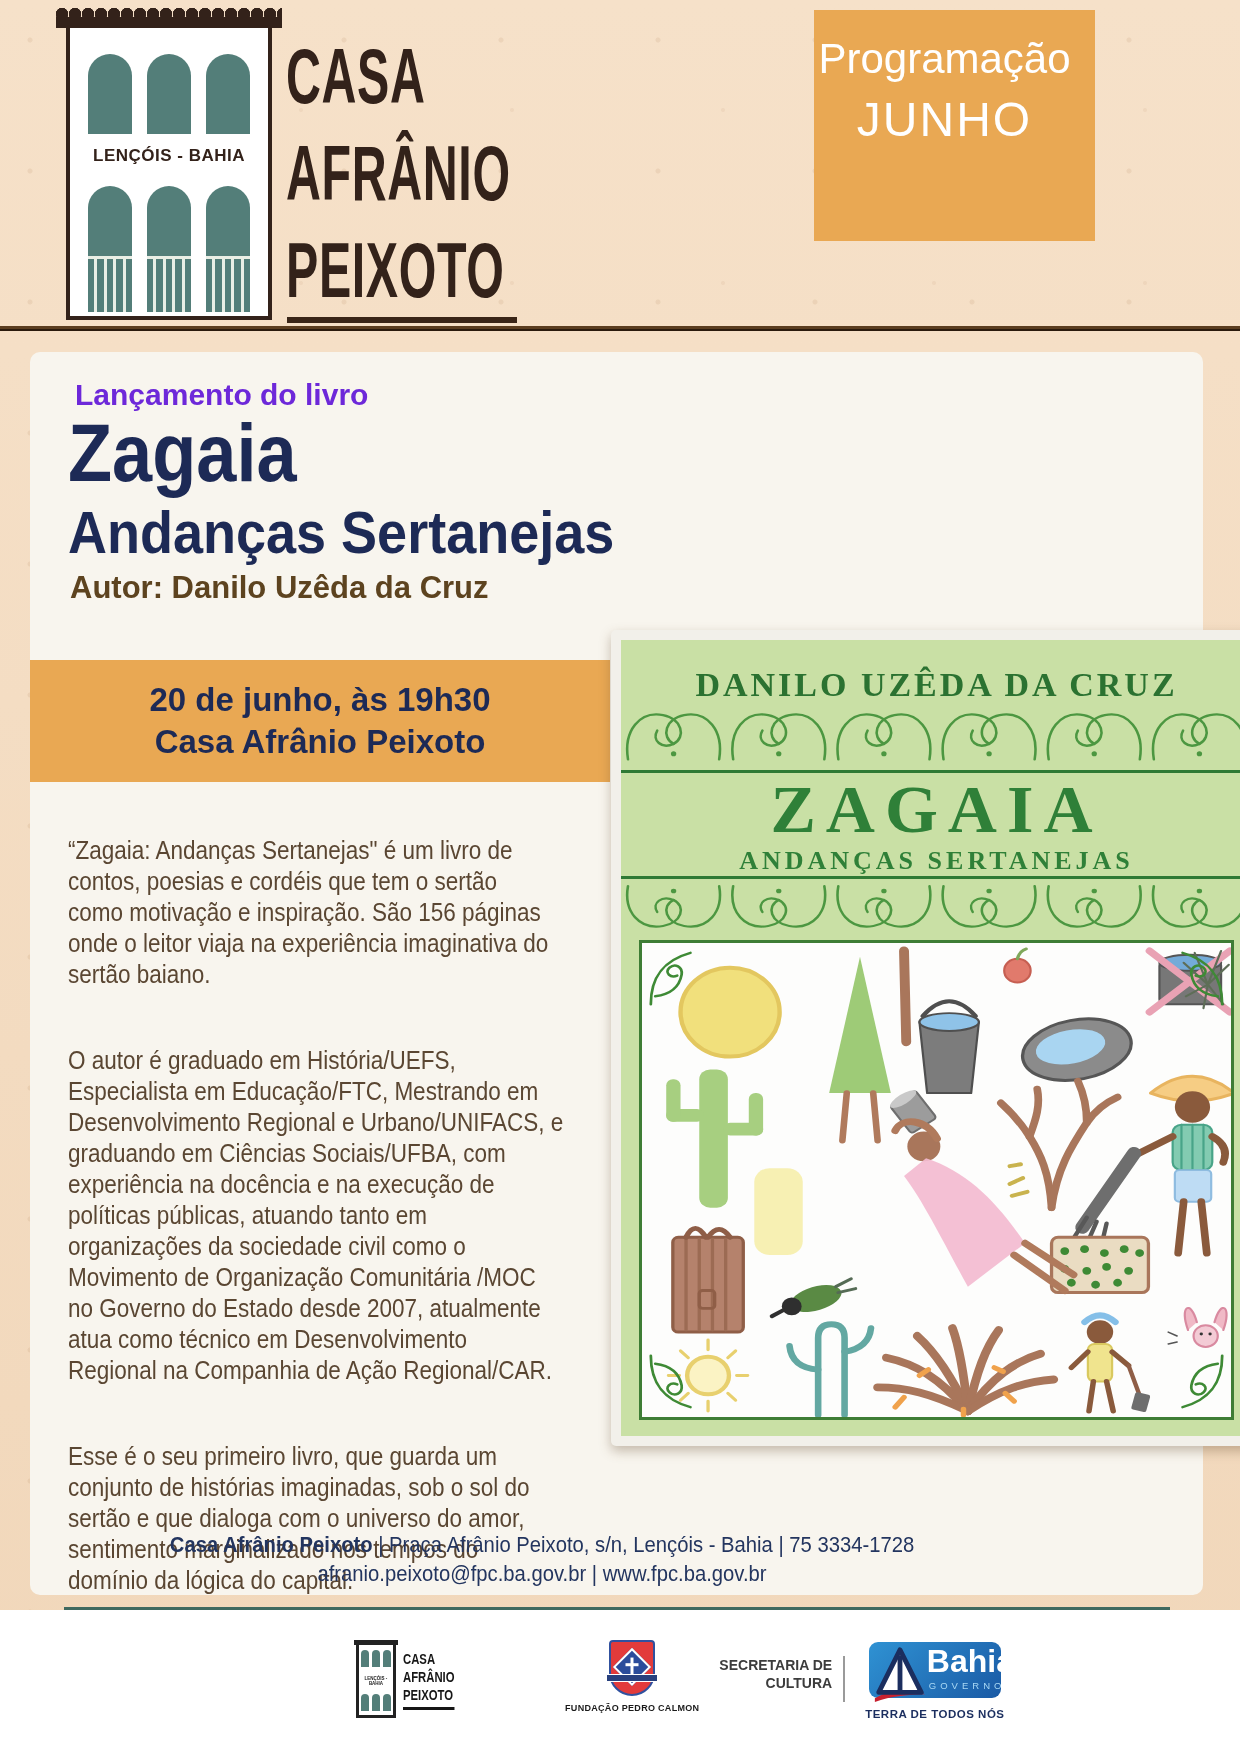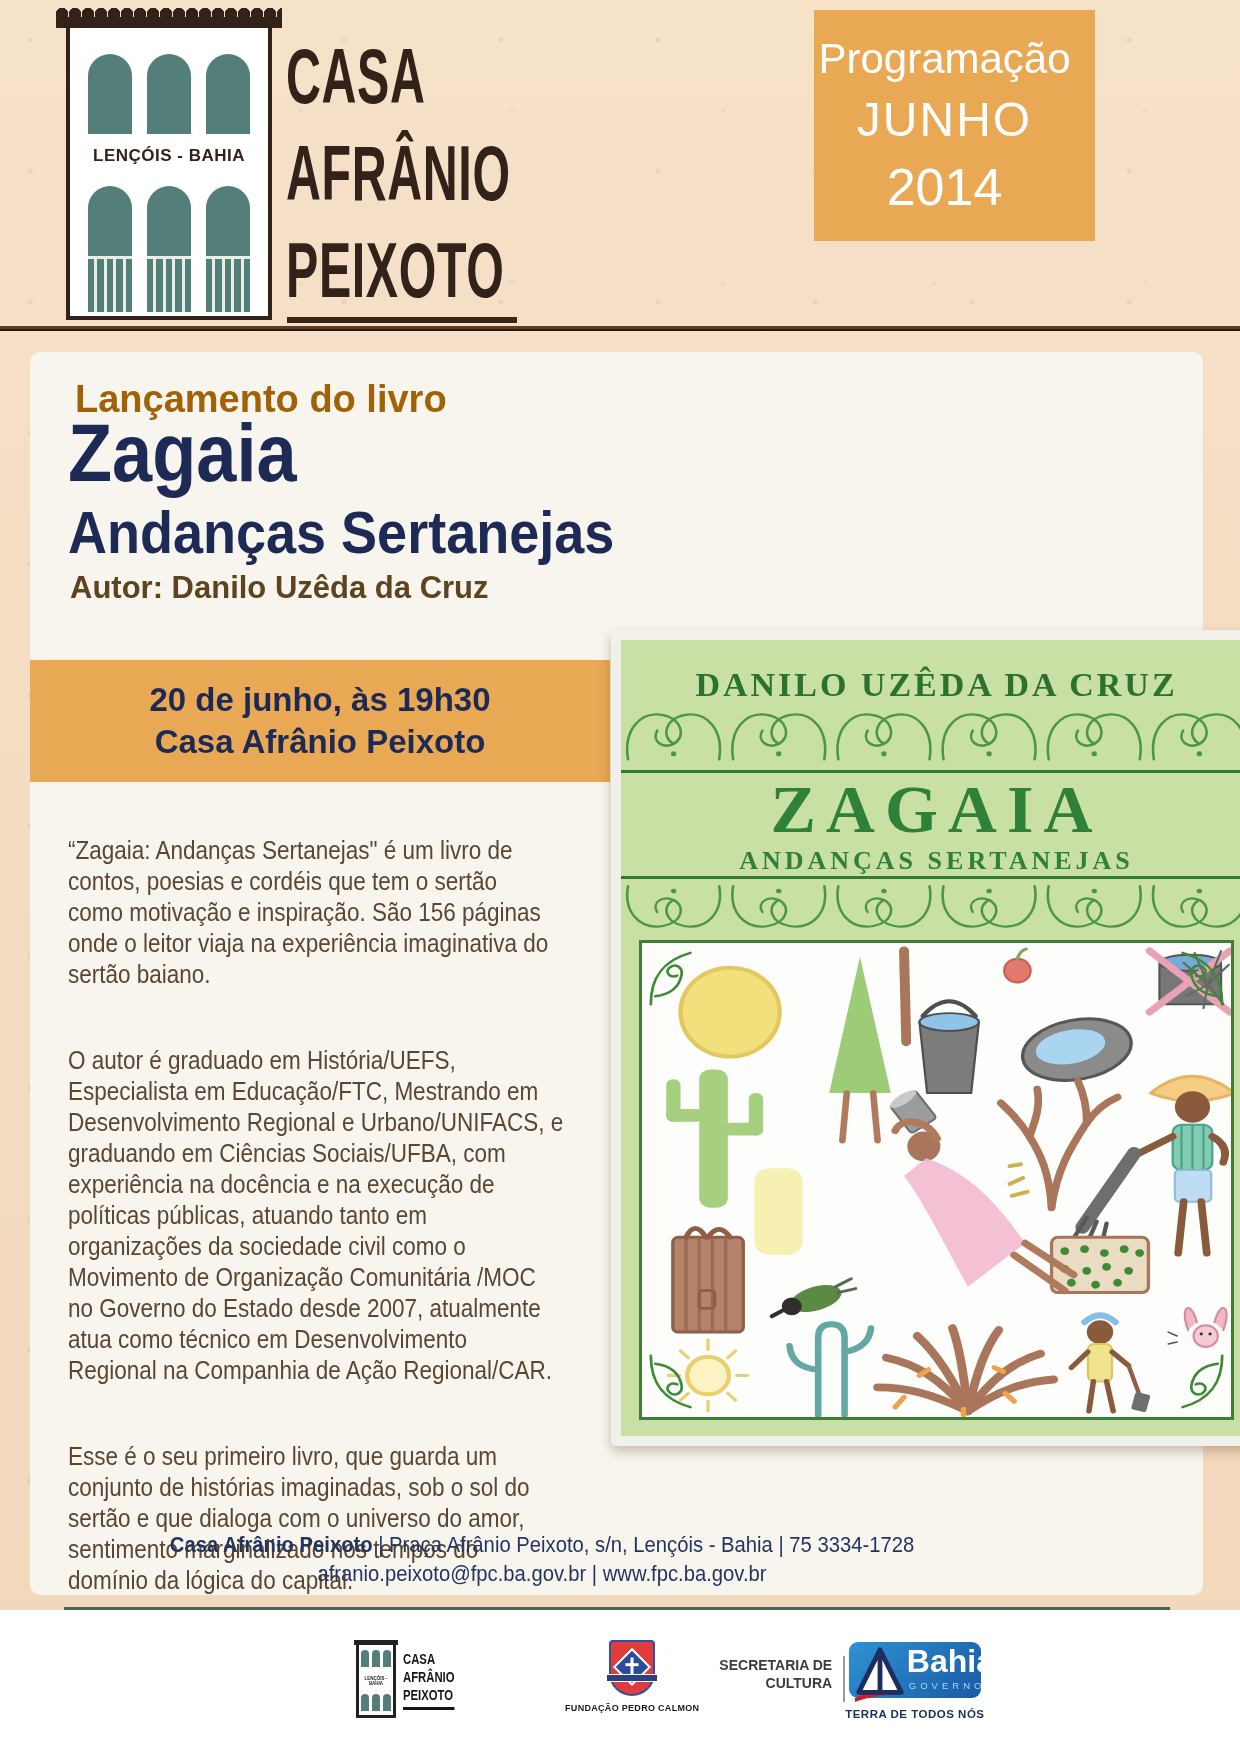--- a/index.html
+++ b/index.html
@@ -44,21 +44,21 @@
   .program-l1 { font-size:42px; line-height:50px; }
   .program-l2 { font-size:48px; line-height:72px; letter-spacing:2px; }
   .program-l3 { font-size:52px; line-height:62px; }
 
   .header-rule { left:0; top:326px; width:1240px; height:5px; background:#5B3D1F;
     border-bottom:2px solid #2A1A0C; }
 
   
   .panel { left:30px; top:352px; width:1173px; height:1243px; background:#F8F5EE; border-radius:10px; }
 
-  .kicker { left:45px; top:26px; font-size:38px; font-weight:bold; color:#a16207; }
+  .kicker { left:45px; top:26px; font-size:30px; font-weight:bold; color:#6d28d9; }
   .big-title { left:38px; top:54px; font-size:82px; font-weight:bold; color:#1D2A56;
     transform:scaleX(.88); transform-origin:left top; white-space:nowrap; }
   .big-subtitle { left:38px; top:146px; font-size:60px; font-weight:bold; color:#1D2A56;
     transform:scaleX(.9); transform-origin:left top; white-space:nowrap; }
   .author-line { left:40px; top:218px; font-size:31px; font-weight:bold; color:#5D431F; }
 
   .event-banner { left:0; top:308px; width:580px; height:122px; background:#E9A853;
     display:flex; flex-direction:column; align-items:center; justify-content:center; gap:4px; }
   .event-banner div { font-size:33px; font-weight:bold; color:#1D2A56; }
 
@@ -120,21 +120,21 @@
   .cross-h { position:absolute; left:50%; top:50%; width:13px; height:3px; background:#fff;
     transform:translate(-50%,-160%); }
   .ribbon { position:absolute; left:-5px; right:-5px; top:32px; height:8px; background:#28407E;
     border:1px solid #fff; }
   .fpc-label { margin-top:7px; font-size:9px; font-weight:bold; color:#1A1A1A; letter-spacing:.3px; white-space:nowrap;}
 
   .secretaria { margin-left:20px; margin-top:14px; display:flex; align-items:flex-start; }
   .sec-text { text-align:right; font-size:14px; line-height:18px; font-weight:bold; color:#3C3C3C; }
   .sec-bar { width:2px; height:46px; background:#9A9A9A; margin-left:11px; }
 
-  .bahia { display:flex; flex-direction:column; align-items:center; }
+  .bahia { margin-left:20px; display:flex; flex-direction:column; align-items:center; }
   .bahia-box { width:132px; height:56px; border-radius:9px; position:relative;
     background:linear-gradient(135deg,#2F92D3,#1A5AA5); }
   .bahia-sail { position:absolute; left:2px; top:1px; overflow:visible; }
   .bahia-name { position:absolute; left:58px; top:1px; font-size:32px; font-weight:bold; color:#FFFFFF; }
   .bahia-gov { position:absolute; left:60px; top:38px; font-size:9.5px; letter-spacing:4px; color:#A8D8F4; }
   .bahia-slogan { margin-top:10px; font-size:11.5px; font-weight:bold; color:#1B2E5F; letter-spacing:.5px; white-space:nowrap;}
 </style>
 </head>
 <body>
 
@@ -163,21 +163,20 @@
 <div class="abs header-title">
   <div>CASA</div>
   <div>AFRÂNIO</div>
   <div>PEIXOTO</div>
 </div>
 <div class="abs peixoto-underline"></div>
 
 <div class="abs program-box">
   <div class="program-l1">Programação</div>
   <div class="program-l2">JUNHO</div>
-  <div class="program-l3">2014</div>
 </div>
 
 <div class="abs header-rule"></div>
 
 <div class="abs panel">
 
   <div class="abs kicker">Lançamento do livro</div>
   <div class="abs big-title">Zagaia</div>
   <div class="abs big-subtitle">Andanças Sertanejas</div>
   <div class="abs author-line">Autor: Danilo Uzêda da Cruz</div>

